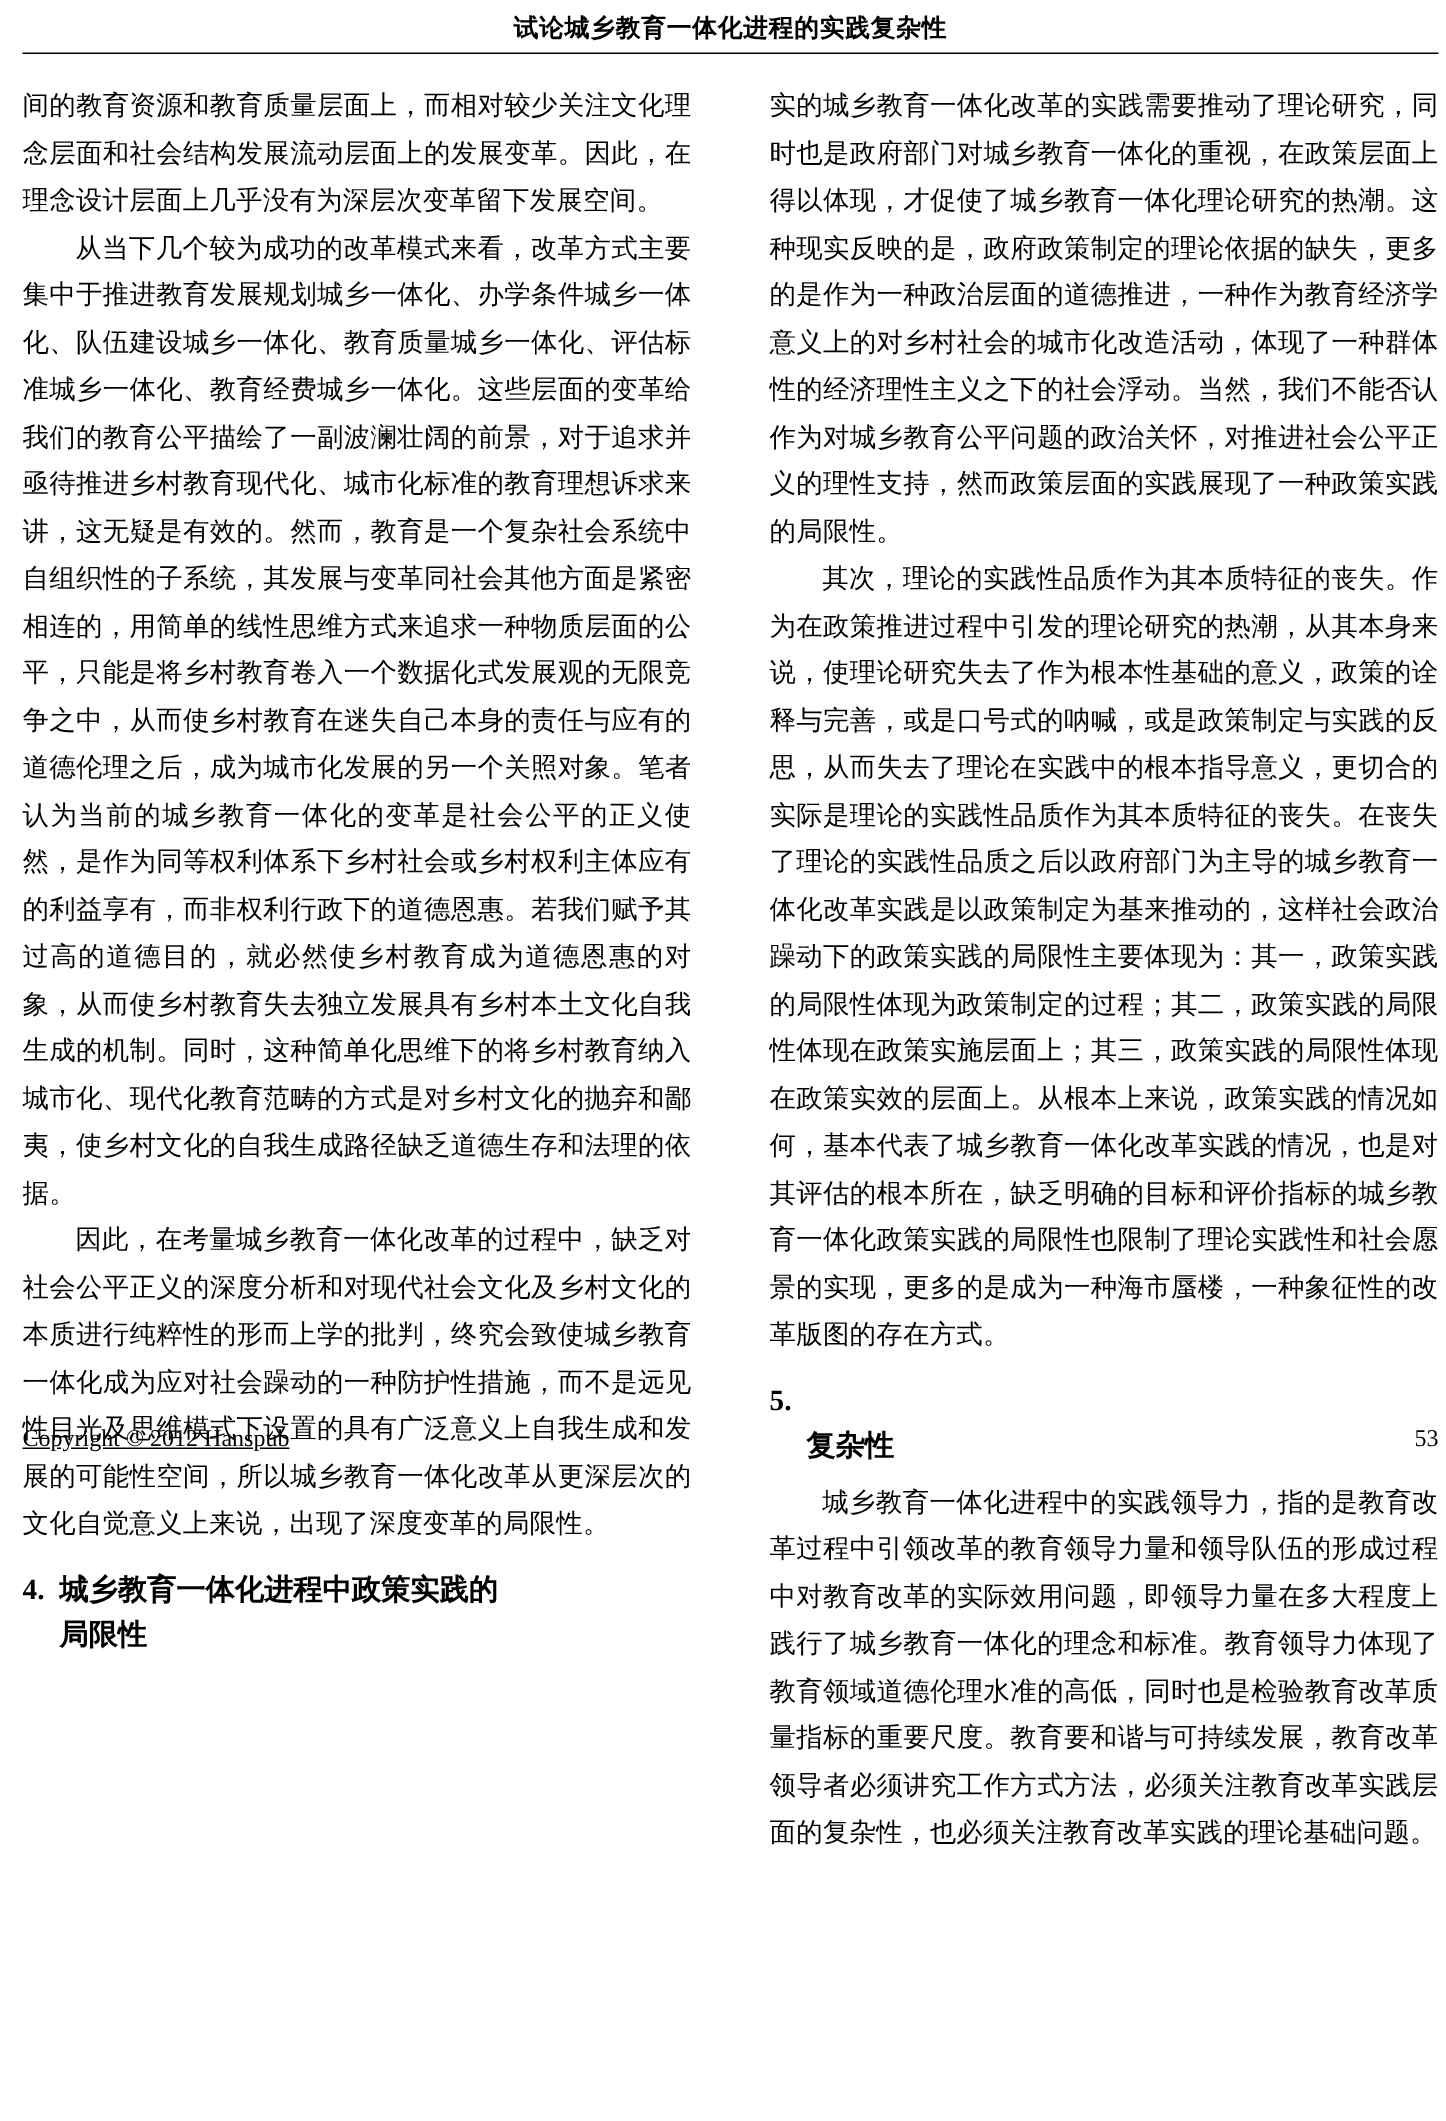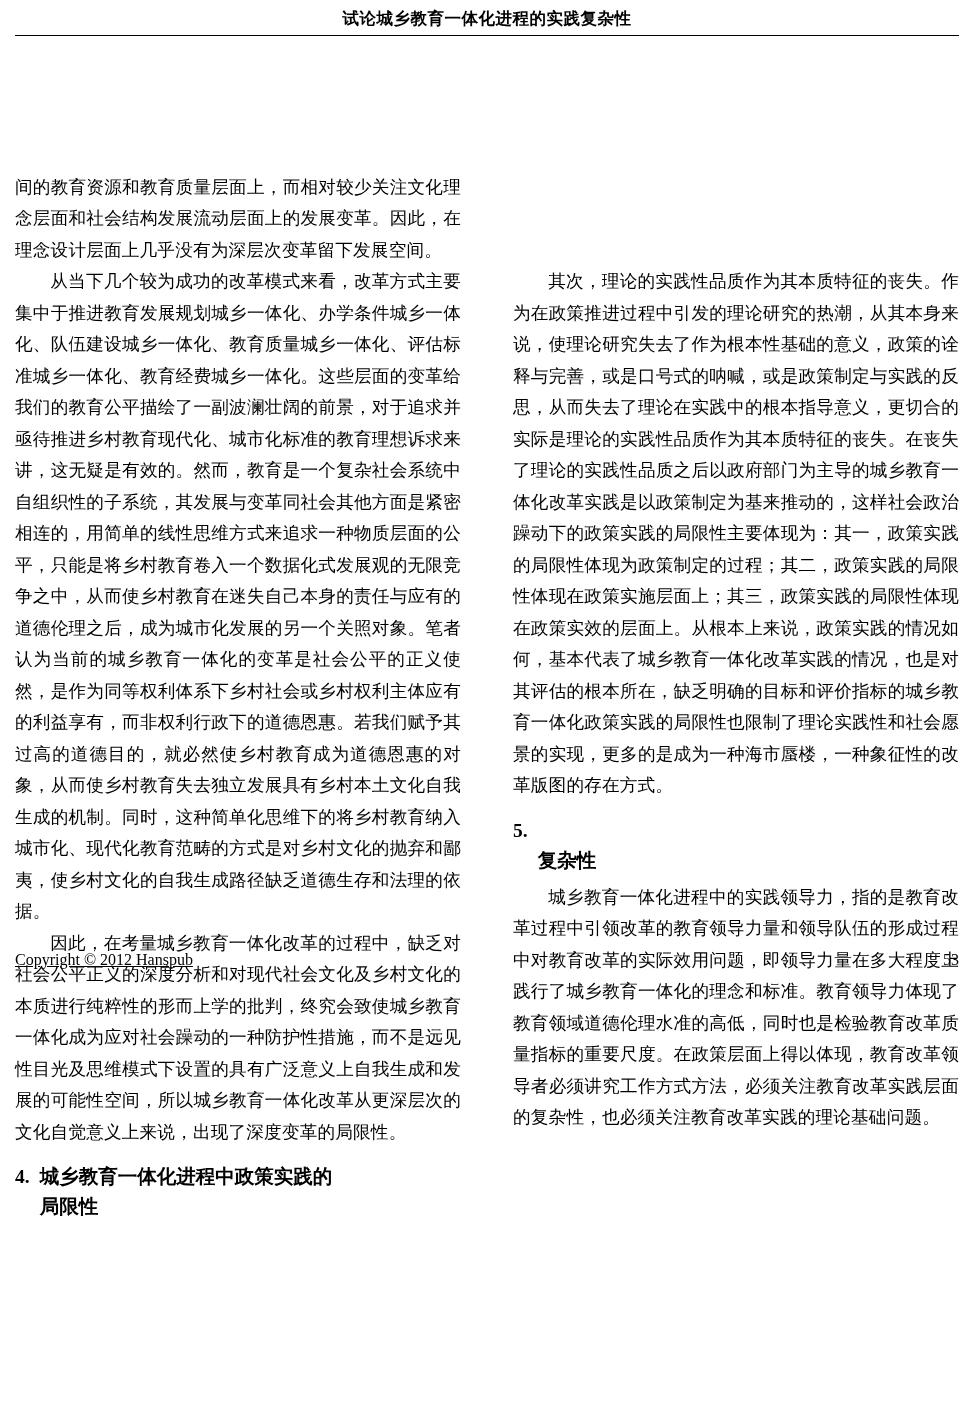--- a/index.html
+++ b/index.html
@@ -40,21 +40,20 @@
     background: #000;
   }
   .columns {
     position: absolute;
     left: 10px;
     top: 55px;
     width: 944px;
     height: 1290px;
     display: flex;
     gap: 52px;
-    align-items: center;
   }
   .col {
     width: 454px;
   }
   p.body {
     margin: 0;
     font-size: 17.6px;
     line-height: 31.5px;
     text-align: justify;
     text-justify: inter-ideograph;
@@ -118,31 +117,32 @@
         <span class="num">4.</span>
         <span class="txt">
           <span>城乡教育一体化进程中政策实践的</span><br>
           <span>局限性</span>
         </span>
       </h2>
 
     </div>
 
     <div class="col">
+      <p class="body">实的城乡教育一体化改革的实践需要推动了理论研究，同时也是政府部门对城乡教育一体化的重视，在政策层面上得以体现，才促使了城乡教育一体化理论研究的热潮。这种现实反映的是，政府政策制定的理论依据的缺失，更多的是作为一种政治层面的道德推进，一种作为教育经济学意义上的对乡村社会的城市化改造活动，体现了一种群体性的经济理性主义之下的社会浮动。当然，我们不能否认作为对城乡教育公平问题的政治关怀，对推进社会公平正义的理性支持，然而政策层面的实践展现了一种政策实践的局限性。</p>
       <p class="body indent">其次，理论的实践性品质作为其本质特征的丧失。作为在政策推进过程中引发的理论研究的热潮，从其本身来说，使理论研究失去了作为根本性基础的意义，政策的诠释与完善，或是口号式的呐喊，或是政策制定与实践的反思，从而失去了理论在实践中的根本指导意义，更切合的实际是理论的实践性品质作为其本质特征的丧失。在丧失了理论的实践性品质之后以政府部门为主导的城乡教育一体化改革实践是以政策制定为基来推动的，这样社会政治躁动下的政策实践的局限性主要体现为：其一，政策实践的局限性体现为政策制定的过程；其二，政策实践的局限性体现在政策实施层面上；其三，政策实践的局限性体现在政策实效的层面上。从根本上来说，政策实践的情况如何，基本代表了城乡教育一体化改革实践的情况，也是对其评估的根本所在，缺乏明确的目标和评价指标的城乡教育一体化政策实践的局限性也限制了理论实践性和社会愿景的实现，更多的是成为一种海市蜃楼，一种象征性的改革版图的存在方式。</p>
 
       <h2 class="section">
         <span class="num">5.</span>
         <span class="txt">
           <br>
           <span>复杂性</span>
         </span>
       </h2>
 
-      <p class="body indent">城乡教育一体化进程中的实践领导力，指的是教育改革过程中引领改革的教育领导力量和领导队伍的形成过程中对教育改革的实际效用问题，即领导力量在多大程度上践行了城乡教育一体化的理念和标准。教育领导力体现了教育领域道德伦理水准的高低，同时也是检验教育改革质量指标的重要尺度。在政策层面上得以体现，教育改革领导者必须讲究工作方式方法，必须关注教育改革实践层面的复杂性，也必须关注教育改革实践的理论基础问题。</p>
+      <p class="body indent">城乡教育一体化进程中的实践领导力，指的是教育改革过程中引领改革的教育领导力量和领导队伍的形成过程中对教育改革的实际效用问题，即领导力量在多大程度上践行了城乡教育一体化的理念和标准。教育领导力体现了教育领域道德伦理水准的高低，同时也是检验教育改革质量指标的重要尺度。教育要和谐与可持续发展，教育改革领导者必须讲究工作方式方法，必须关注教育改革实践层面的复杂性，也必须关注教育改革实践的理论基础问题。</p>
     </div>
 
   </div>
 
   <div class="footer">
     <span class="copy">Copyright © 2012 Hanspub</span>
     <span class="pageno">53</span>
   </div>
 
 </div>

